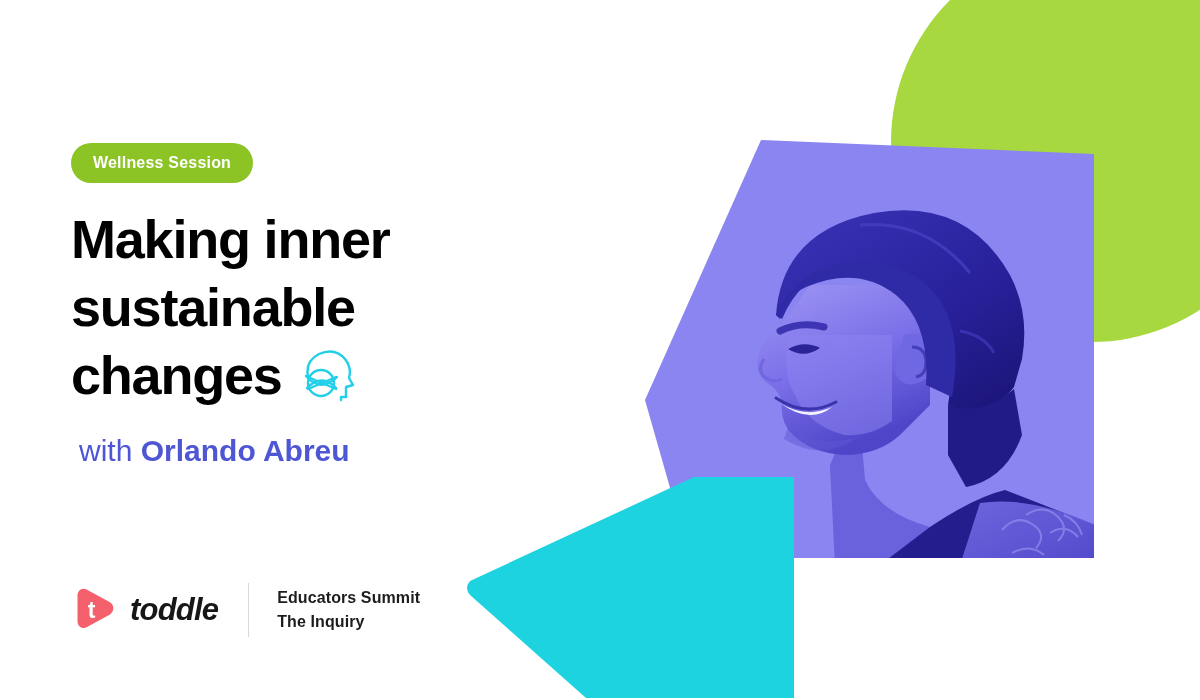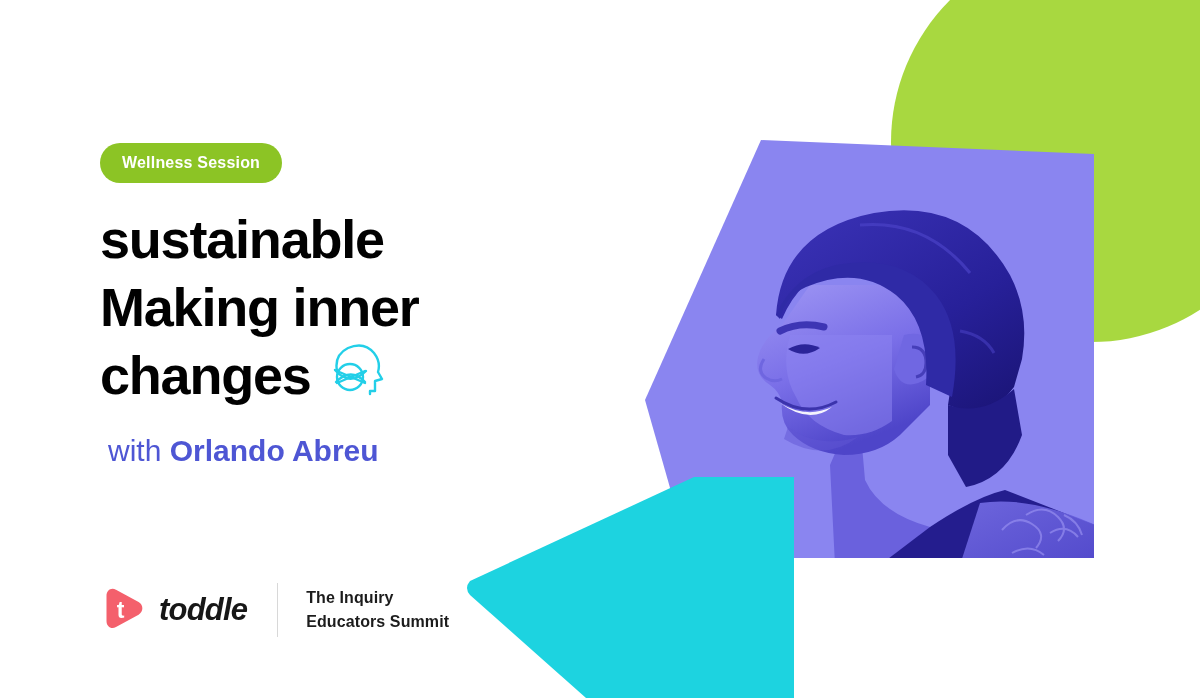--- a/index.html
+++ b/index.html
@@ -42,21 +42,21 @@
     left: 630px;
     top: 135px;
     width: 470px;
     height: 430px;
   }
   .photo-hex svg { display: block; width: 100%; height: 100%; }
 
   
   .content {
     position: absolute;
-    left: 100px;
+    left: 71px;
     top: 0;
     width: 520px;
     height: 700px;
   }
 
   .badge {
     position: absolute;
     left: 0;
     top: 143px;
     display: inline-flex;
@@ -84,21 +84,21 @@
     font-weight: bold;
     line-height: 68px;
     letter-spacing: -1.2px;
   }
   .headline .line {
     display: block;
     white-space: nowrap;
   }
   .headline .line-with-icon {
     display: flex;
-    align-items: flex-start;
+    align-items: center;
     gap: 14px;
   }
   .mind-icon {
     display: inline-block;
     width: 60px;
     height: 56px;
     flex: 0 0 auto;
   }
   .mind-icon svg { display: block; width: 100%; height: 100%; }
 
@@ -272,22 +272,22 @@
     <svg viewBox="0 0 330 225" xmlns="http://www.w3.org/2000/svg">
       <path d="M228 2 L328 2 L328 223 L120 223 L4 120 Q-2 113 4 106 Z" fill="#1dd3e0"></path>
     </svg>
   </div>
 
   <div class="content">
 
     <div class="badge">Wellness Session</div>
 
     <h1 class="headline">
+      <span class="line">Making inner</span>
       <span class="line">sustainable</span>
-      <span class="line">Making inner</span>
       <span class="line line-with-icon">
         <span>changes</span>
         <span class="mind-icon">
           <svg viewBox="0 0 60 56" xmlns="http://www.w3.org/2000/svg">
             <g fill="none" stroke="#22cfe8" stroke-width="2.4" stroke-linecap="round" stroke-linejoin="round">
 
               <path d="M12 30
                        Q9 14 23 7
                        Q39 0 49 12
                        Q56 21 53 31
@@ -326,19 +326,19 @@
                      C11.2 42.7 6.5 39.6 6.5 34.0 Z" fill="#f4606c"></path>
           </svg>
           <span class="mark-letter">t</span>
         </span>
         <span class="brand-word">toddle</span>
       </div>
 
       <div class="footer-divider"></div>
 
       <div class="summit">
+        <span class="l">Educators Summit</span>
         <span class="l">The Inquiry</span>
-        <span class="l">Educators Summit</span>
       </div>
     </div>
 
   </div>
 </div>
 
 </body></html>

